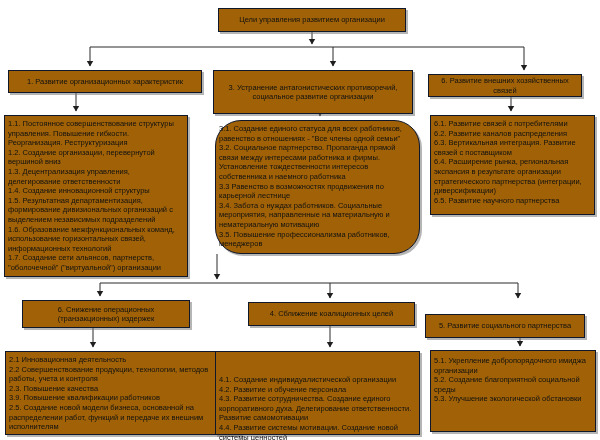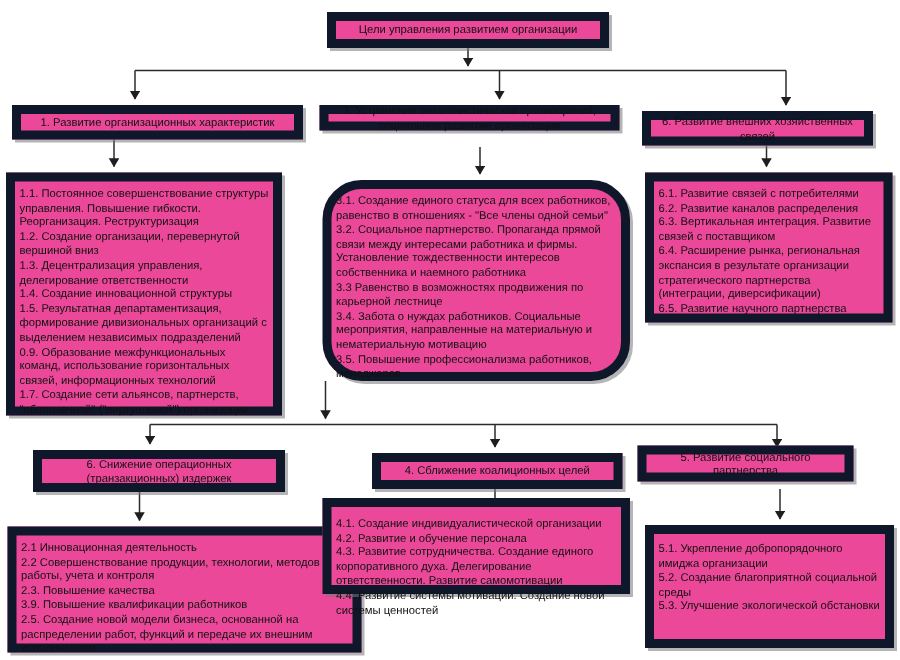--- a/index.html
+++ b/index.html
@@ -4,21 +4,21 @@
 <style>
   * { margin:0; padding:0; box-sizing:border-box; }
   html,body { background:#fff; }
   .canvas {
     position:relative; width:600px; height:440px; background:#fff;
     font-family:"Liberation Sans","DejaVu Sans",sans-serif;
     color:#111; overflow:hidden;
   }
   .wires { position:absolute; left:0; top:0; z-index:1; }
   .box {
-    position:absolute; background:#ec4899; border:6px solid #0f172a;
+    position:absolute; background:#a16207; border:1px solid #0f172a;
     box-shadow:2px 2px 0 rgba(120,120,120,.55); z-index:2;
   }
   .hdr {
     display:flex; align-items:center; justify-content:center;
     text-align:center; font-size:7.5px; line-height:9.5px; padding:1px 3px;
   }
   .det { font-size:7.5px; line-height:9.6px; padding:3px 3px 2px 3px; }
   .det .it { margin:0; }
   line, path.w { stroke:#2b2b2b; stroke-width:1; }
 </style>
@@ -55,34 +55,34 @@
     <line x1="520" y1="326" x2="520" y2="346" marker-end="url(#ah)"></line>
   </svg>
 
   <div class="box hdr" style="left:218px;top:8px;width:188px;height:24px;">
     <span>Цели управления развитием организации</span>
   </div>
 
   <div class="box hdr" style="left:8px;top:70px;width:194px;height:23px;text-align:center;">
     <span>1. Развитие организационных характеристик</span>
   </div>
-  <div class="box hdr" style="left:213px;top:70px;width:200px;height:17px;">
+  <div class="box hdr" style="left:213px;top:70px;width:200px;height:44px;">
     <span>3. Устранение антагонистических противоречий, социальное развитие организации</span>
   </div>
   <div class="box hdr" style="left:428px;top:74px;width:154px;height:23px;">
     <span>6. Развитие внешних хозяйственных связей</span>
   </div>
 
   <div class="box det" style="left:4px;top:115px;width:184px;height:162px;">
     <div class="it">1.1. Постоянное совершенствование структуры управления. Повышение гибкости. Реорганизация. Реструктуризация</div>
     <div class="it">1.2. Создание организации, перевернутой вершиной вниз</div>
     <div class="it">1.3. Децентрализация управления, делегирование ответственности</div>
     <div class="it">1.4. Создание инновационной структуры</div>
     <div class="it">1.5. Результатная департаментизация, формирование дивизиональных организаций с выделением независимых подразделений</div>
-    <div class="it">0.9. Образование межфункциональных команд, использование горизонтальных связей, информационных технологий</div>
+    <div class="it">1.6. Образование межфункциональных команд, использование горизонтальных связей, информационных технологий</div>
     <div class="it">1.7. Создание сети альянсов, партнерств, "оболочечной" ("виртуальной") организации</div>
   </div>
 
   <div class="box det" style="left:215px;top:120px;width:205px;height:134px;border-radius:26px;">
     <div class="it">3.1. Создание единого статуса для всех работников, равенство в отношениях - "Все члены одной семьи"</div>
     <div class="it">3.2. Социальное партнерство. Пропаганда прямой связи между интересами работника и фирмы. Установление тождественности интересов собственника и наемного работника</div>
     <div class="it">3.3 Равенство в возможностях продвижения по карьерной лестнице</div>
     <div class="it">3.4. Забота о нуждах работников. Социальные мероприятия, направленные на материальную и нематериальную мотивацию</div>
     <div class="it">3.5. Повышение профессионализма работников, менеджеров</div>
   </div>
@@ -94,33 +94,33 @@
     <div class="it">6.4. Расширение рынка, региональная экспансия в результате организации стратегического партнерства (интеграции, диверсификации)</div>
     <div class="it">6.5. Развитие научного партнерства</div>
   </div>
 
   <div class="box hdr" style="left:22px;top:300px;width:168px;height:28px;">
     <span>6. Снижение операционных (транзакционных) издержек</span>
   </div>
   <div class="box hdr" style="left:248px;top:302px;width:167px;height:24px;">
     <span>4. Сближение коалиционных целей</span>
   </div>
-  <div class="box hdr" style="left:425px;top:297px;width:144px;height:24px;">
+  <div class="box hdr" style="left:425px;top:314px;width:160px;height:24px;">
     <span>5. Развитие социального партнерства</span>
   </div>
 
   <div class="box det" style="left:5px;top:351px;width:236px;height:84px;">
     <div class="it">2.1 Инновационная деятельность</div>
     <div class="it">2.2 Совершенствование продукции, технологии, методов работы, учета и контроля</div>
     <div class="it">2.3. Повышение качества</div>
     <div class="it">3.9. Повышение квалификации работников</div>
     <div class="it">2.5. Создание новой модели бизнеса, основанной на распределении работ, функций и передаче их внешним исполнителям</div>
   </div>
 
-  <div class="box det" style="left:215px;top:332px;width:205px;height:64px;padding-top:6px;">
+  <div class="box det" style="left:215px;top:351px;width:205px;height:84px;padding-top:23px;">
     <div class="it">4.1. Создание индивидуалистической организации</div>
     <div class="it">4.2. Развитие и обучение персонала</div>
     <div class="it">4.3. Развитие сотрудничества. Создание единого корпоративного духа. Делегирование ответственности. Развитие самомотивации</div>
     <div class="it">4.4. Развитие системы мотивации. Создание новой системы ценностей</div>
   </div>
 
   <div class="box det" style="left:430px;top:350px;width:166px;height:82px;padding-top:5px;">
     <div class="it">5.1. Укрепление добропорядочного имиджа организации</div>
     <div class="it">5.2. Создание благоприятной социальной среды</div>
     <div class="it">5.3. Улучшение экологической обстановки</div>

